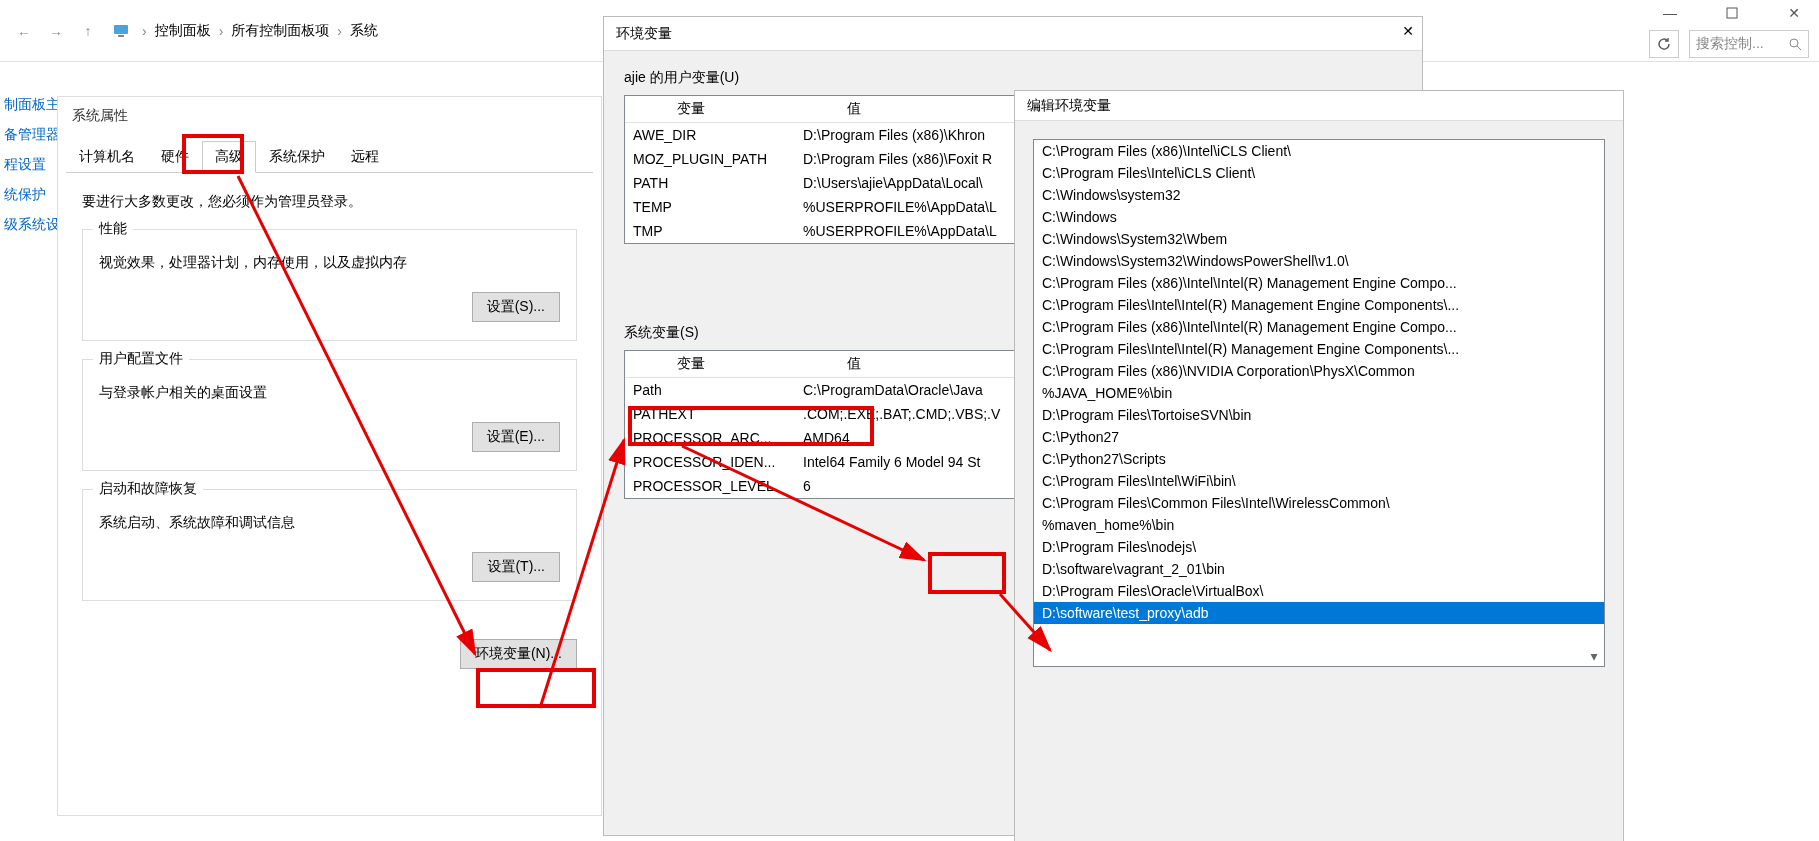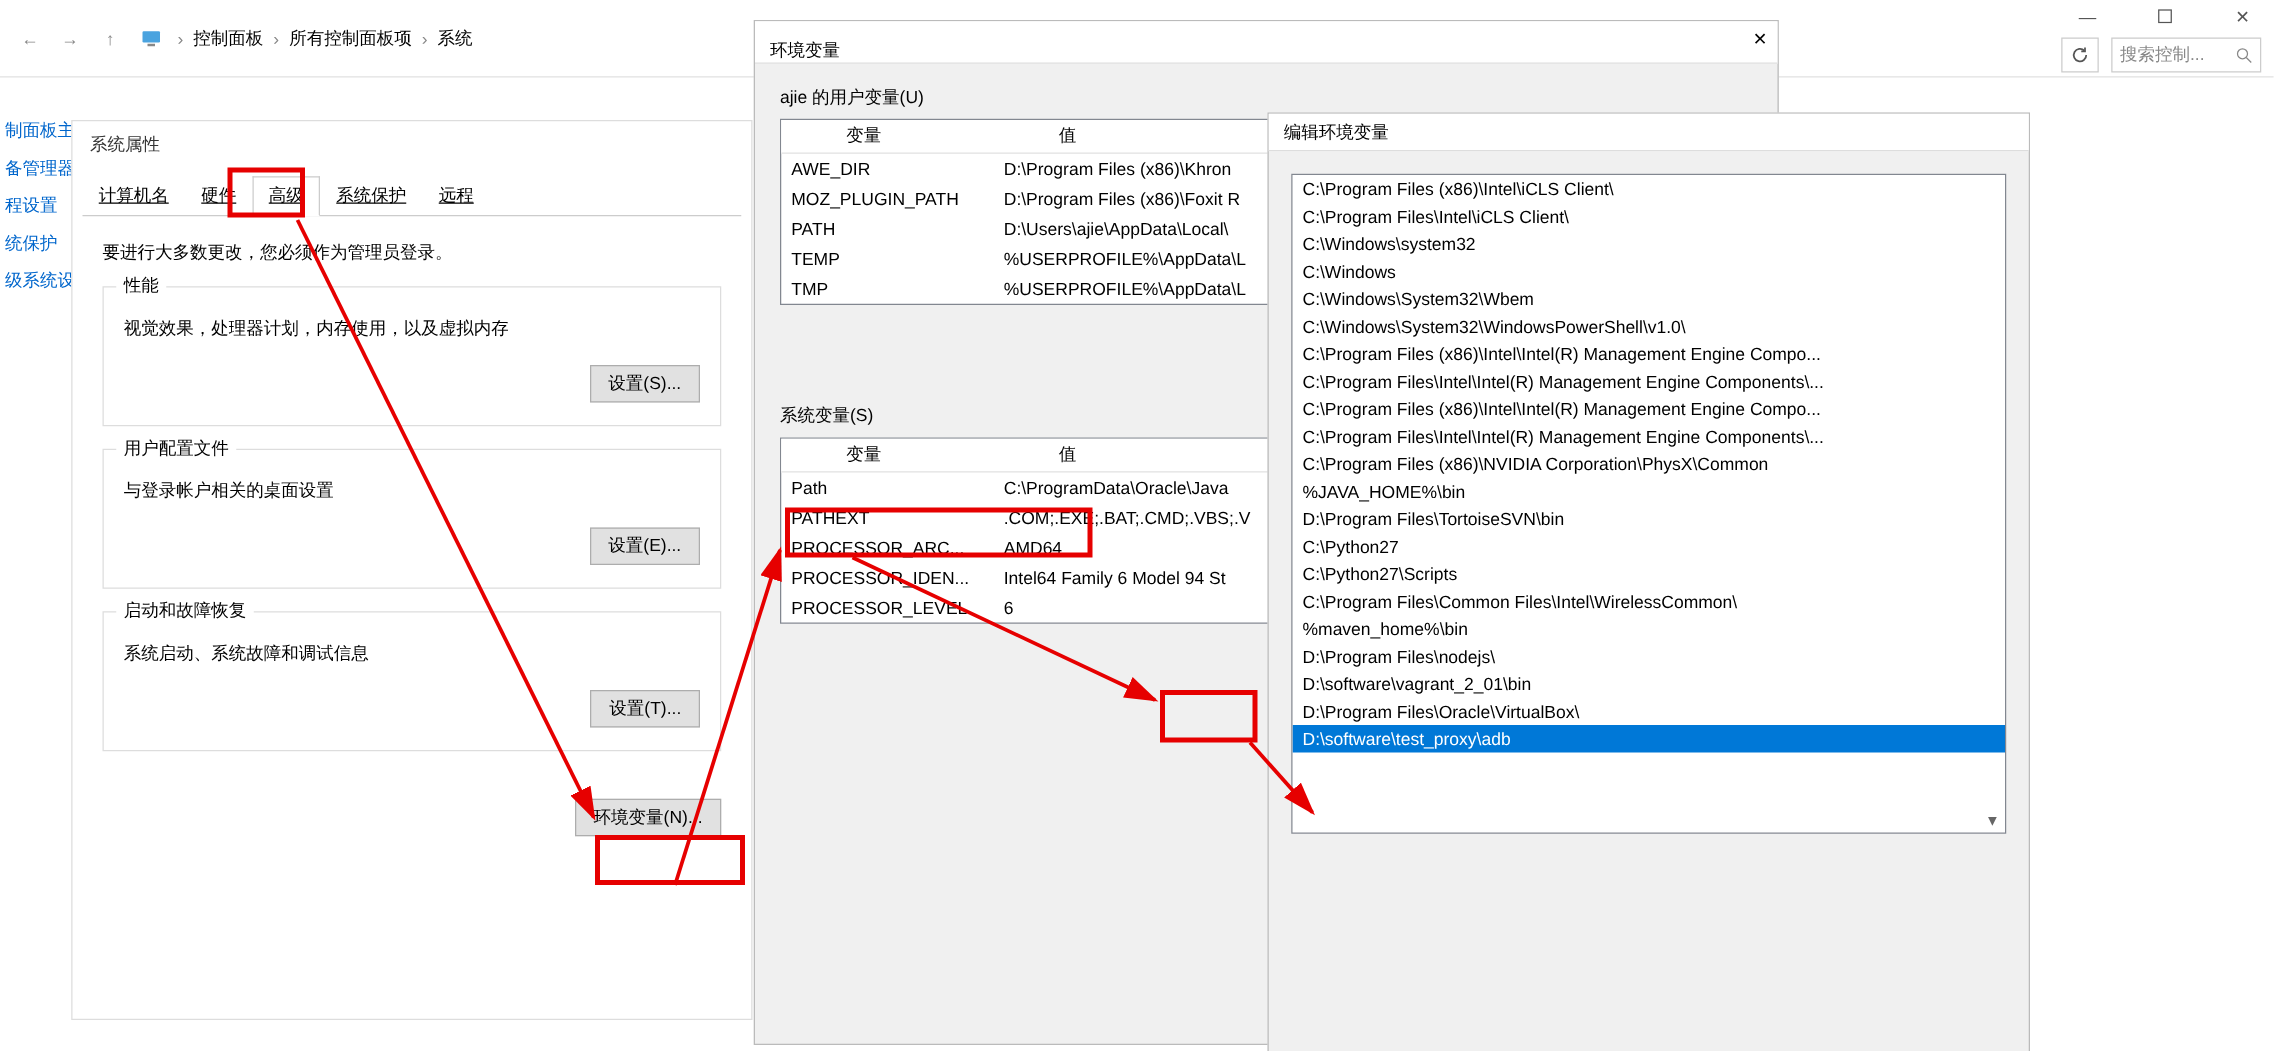--- a/index.html
+++ b/index.html
@@ -19,34 +19,34 @@
 .win-btn { width: 42px; height: 26px; display: flex; align-items: center; justify-content: center; color: #555; }
 
 
 .leftnav { position: absolute; left: 0; top: 90px; width: 56px; }
 .leftnav div { color: #0066cc; padding: 6px 4px; white-space: nowrap; }
 
 
 .sysprops { position: absolute; left: 57px; top: 96px; width: 545px; height: 720px; background: #fff; border: 1px solid #ddd; }
 .sysprops-title { padding: 10px 14px; color: #333; }
 .tabs { display: flex; border-bottom: 1px solid #ccc; margin: 6px 8px 0 8px; }
-.tab { padding: 6px 12px; border: 1px solid transparent; margin-bottom: -1px; text-decoration: underline; }
+.tab { padding: 6px 12px; border: 1px solid transparent; margin-bottom: -1px; }
 .tab.active { border: 1px solid #ccc; border-bottom: 1px solid #fff; background: #fff; }
 .sysprops-body { padding: 20px 24px; }
 .info-line { margin-bottom: 18px; }
 .group { border: 1px solid #ddd; padding: 14px 16px 18px 16px; margin-bottom: 18px; position: relative; }
 .group-title { position: absolute; top: -10px; left: 10px; background: #fff; padding: 0 6px; }
 .group-desc { margin: 10px 0 20px 0; }
 .group-btn-row { display: flex; justify-content: flex-end; }
 .btn { min-width: 80px; height: 30px; background: #e1e1e1; border: 1px solid #adadad; display: inline-flex; align-items: center; justify-content: center; padding: 0 14px; cursor: pointer; }
 .envvar-btn-row { display: flex; justify-content: flex-end; padding: 0 24px; }
 
 
 .envvars { position: absolute; left: 603px; top: 16px; width: 820px; height: 820px; background: #f0f0f0; border: 1px solid #bbb; }
-.envvars-titlebar { height: 34px; background: #fff; display: flex; align-items: flex-end; padding: 0 12px; border-bottom: 1px solid #ddd; position: relative; }
+.envvars-titlebar { height: 34px; background: #fff; display: flex; align-items: center; padding: 0 12px; border-bottom: 1px solid #ddd; position: relative; }
 .envvars-close { position: absolute; right: 8px; top: 6px; }
 .env-section-label { padding: 18px 20px 8px 20px; }
 .env-table { margin: 0 20px; border: 1px solid #828790; background: #fff; }
 .env-head { display: flex; background: #fff; border-bottom: 1px solid #e1e1e1; padding-left: 44px; }
 .env-head > div, .env-row > div { padding: 4px 8px; }
 .env-col1 { width: 170px; }
 .env-col2 { flex: 1; white-space: nowrap; overflow: hidden; }
 .env-row { display: flex; }
 .env-btn-row { display: flex; justify-content: flex-end; gap: 24px; padding: 16px 20px; }
 .env-ok-row { display: flex; justify-content: flex-end; padding: 22px 20px; gap: 20px; }
@@ -244,20 +244,21 @@
       <div class="path-item">C:\Windows\System32\WindowsPowerShell\v1.0\</div>
       <div class="path-item">C:\Program Files (x86)\Intel\Intel(R) Management Engine Compo...</div>
       <div class="path-item">C:\Program Files\Intel\Intel(R) Management Engine Components\...</div>
       <div class="path-item">C:\Program Files (x86)\Intel\Intel(R) Management Engine Compo...</div>
       <div class="path-item">C:\Program Files\Intel\Intel(R) Management Engine Components\...</div>
       <div class="path-item">C:\Program Files (x86)\NVIDIA Corporation\PhysX\Common</div>
       <div class="path-item">%JAVA_HOME%\bin</div>
       <div class="path-item">D:\Program Files\TortoiseSVN\bin</div>
       <div class="path-item">C:\Python27</div>
       <div class="path-item">C:\Python27\Scripts</div>
+      <div class="path-item">C:\Program Files\Intel\WiFi\bin\</div>
       <div class="path-item">C:\Program Files\Common Files\Intel\WirelessCommon\</div>
       <div class="path-item">%maven_home%\bin</div>
       <div class="path-item">D:\Program Files\nodejs\</div>
       <div class="path-item">D:\software\vagrant_2_01\bin</div>
       <div class="path-item">D:\Program Files\Oracle\VirtualBox\</div>
       <div class="path-item selected">D:\software\test_proxy\adb</div>
       <div class="scroll-dn">▾</div>
   </div>
 </div>
 

